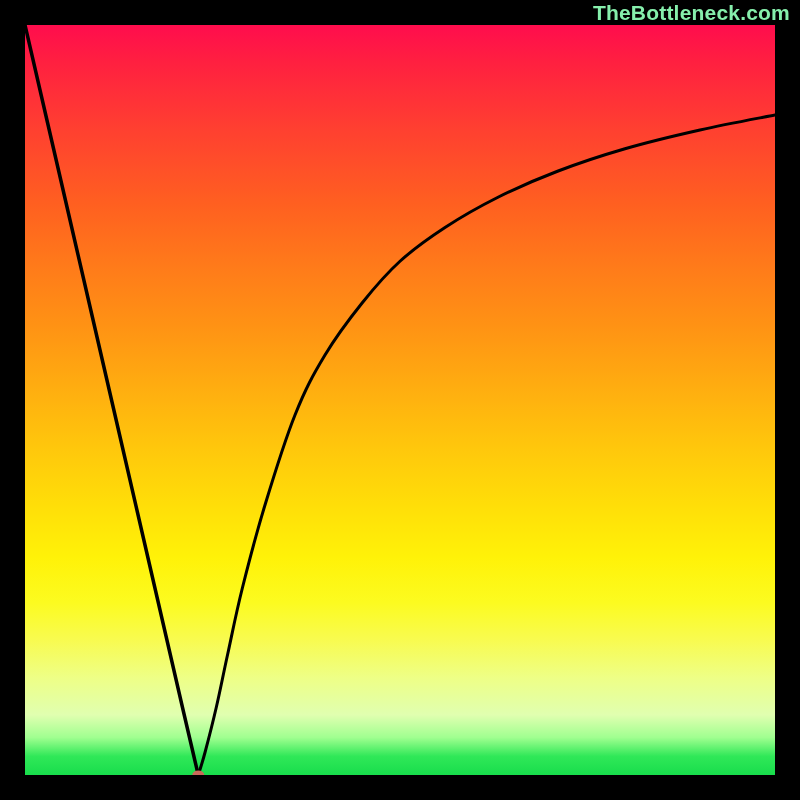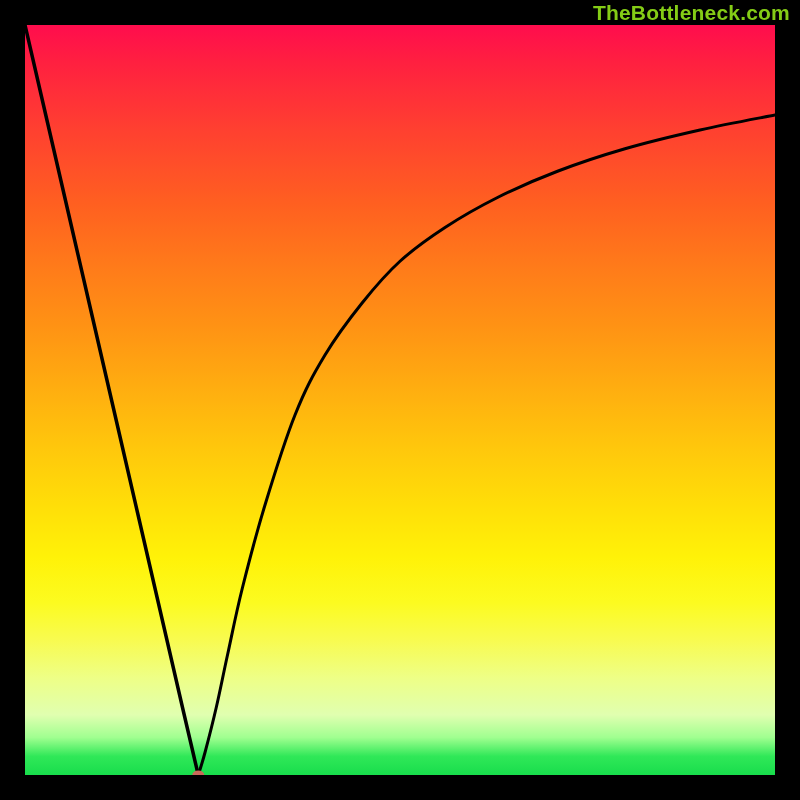--- a/index.html
+++ b/index.html
@@ -61,21 +61,21 @@
     left: 0;
     width: 750px;
     height: 750px;
   }
   .attribution {
     position: absolute;
     top: 1px;
     right: 10px;
     font-size: 21px;
     font-weight: 600;
-    color: #84cc16;
+    color: #86efac;
     letter-spacing: 0.2px;
   }
 </style>
 </head>
 <body>
 
 <div class="frame">
 
   <div class="plot-area">
     <div class="gradient"></div>

